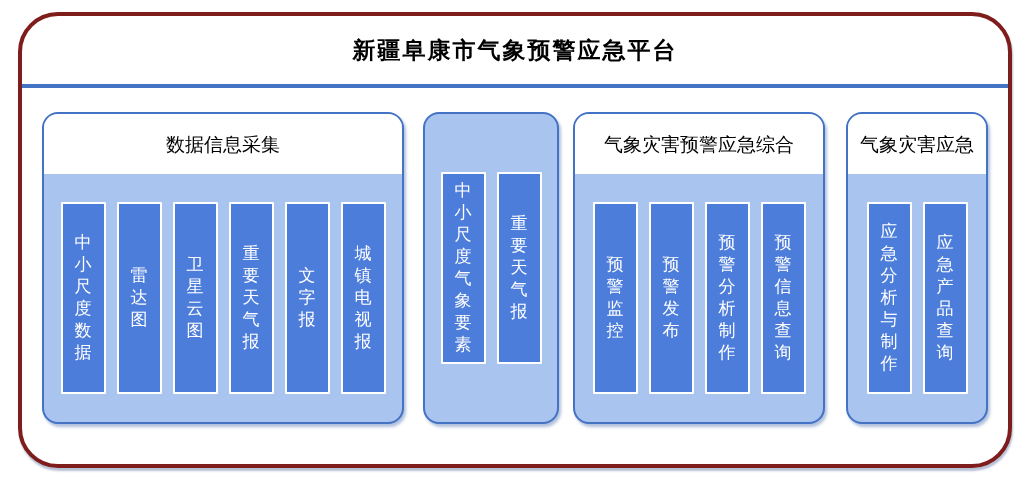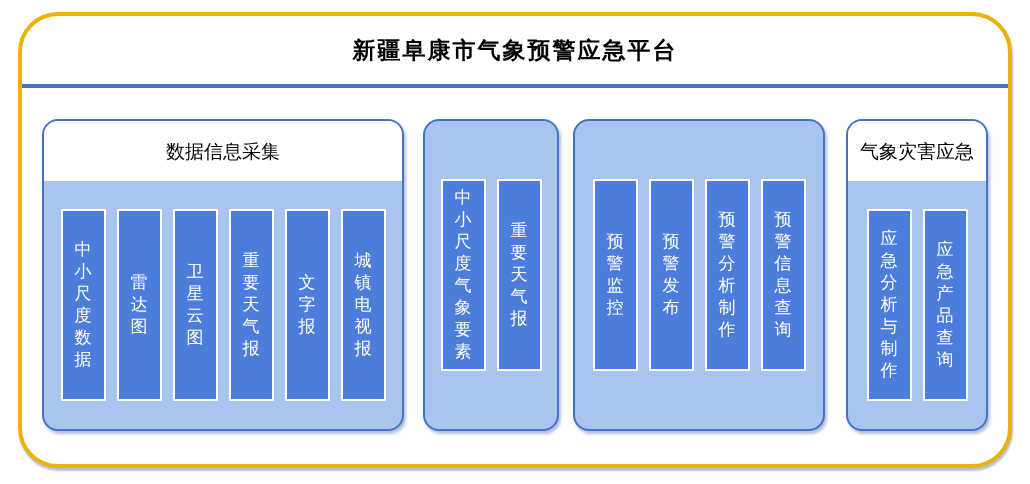--- a/index.html
+++ b/index.html
@@ -6,41 +6,41 @@
   html, body {
     width: 1030px; height: 484px;
     background: #ffffff;
     font-family: "Liberation Sans", "DejaVu Sans", sans-serif;
     overflow: hidden;
   }
   .frame {
     position: absolute;
     left: 18px; top: 12px;
     width: 994px; height: 456px;
-    border: 4px solid #eab308;
+    border: 4px solid #7f1d1d;
     border-radius: 40px;
     background: #ffffff;
     box-shadow: 1px 3px 2px rgba(90,115,160,0.45);
   }
   .title-bar {
     height: 72px;
     display: flex;
     align-items: center;
     justify-content: center;
     border-bottom: 4px solid #4472C4;
   }
   .title-bar .title-text {
     font-size: 23px;
     font-weight: bold;
     color: #000000;
     letter-spacing: 2px;
   }
   .groups-row {
     position: absolute;
-    left: 20px; top: 103px;
+    left: 20px; top: 96px;
     right: 20px;
     height: 312px;
     display: flex;
     align-items: flex-start;
   }
   .group {
     height: 312px;
     border: 2px solid #4472C4;
     border-radius: 16px;
     background: #A9C4EE;
@@ -142,20 +142,21 @@
 素</div>
         <div class="module">重
 要
 天
 气
 报</div>
       </div>
     </div>
 
     <div class="group g3">
+      <div class="group-header">气象灾害预警应急综合</div>
       <div class="group-body">
         <div class="module">预
 警
 监
 控</div>
         <div class="module">预
 警
 发
 布</div>
         <div class="module">预

